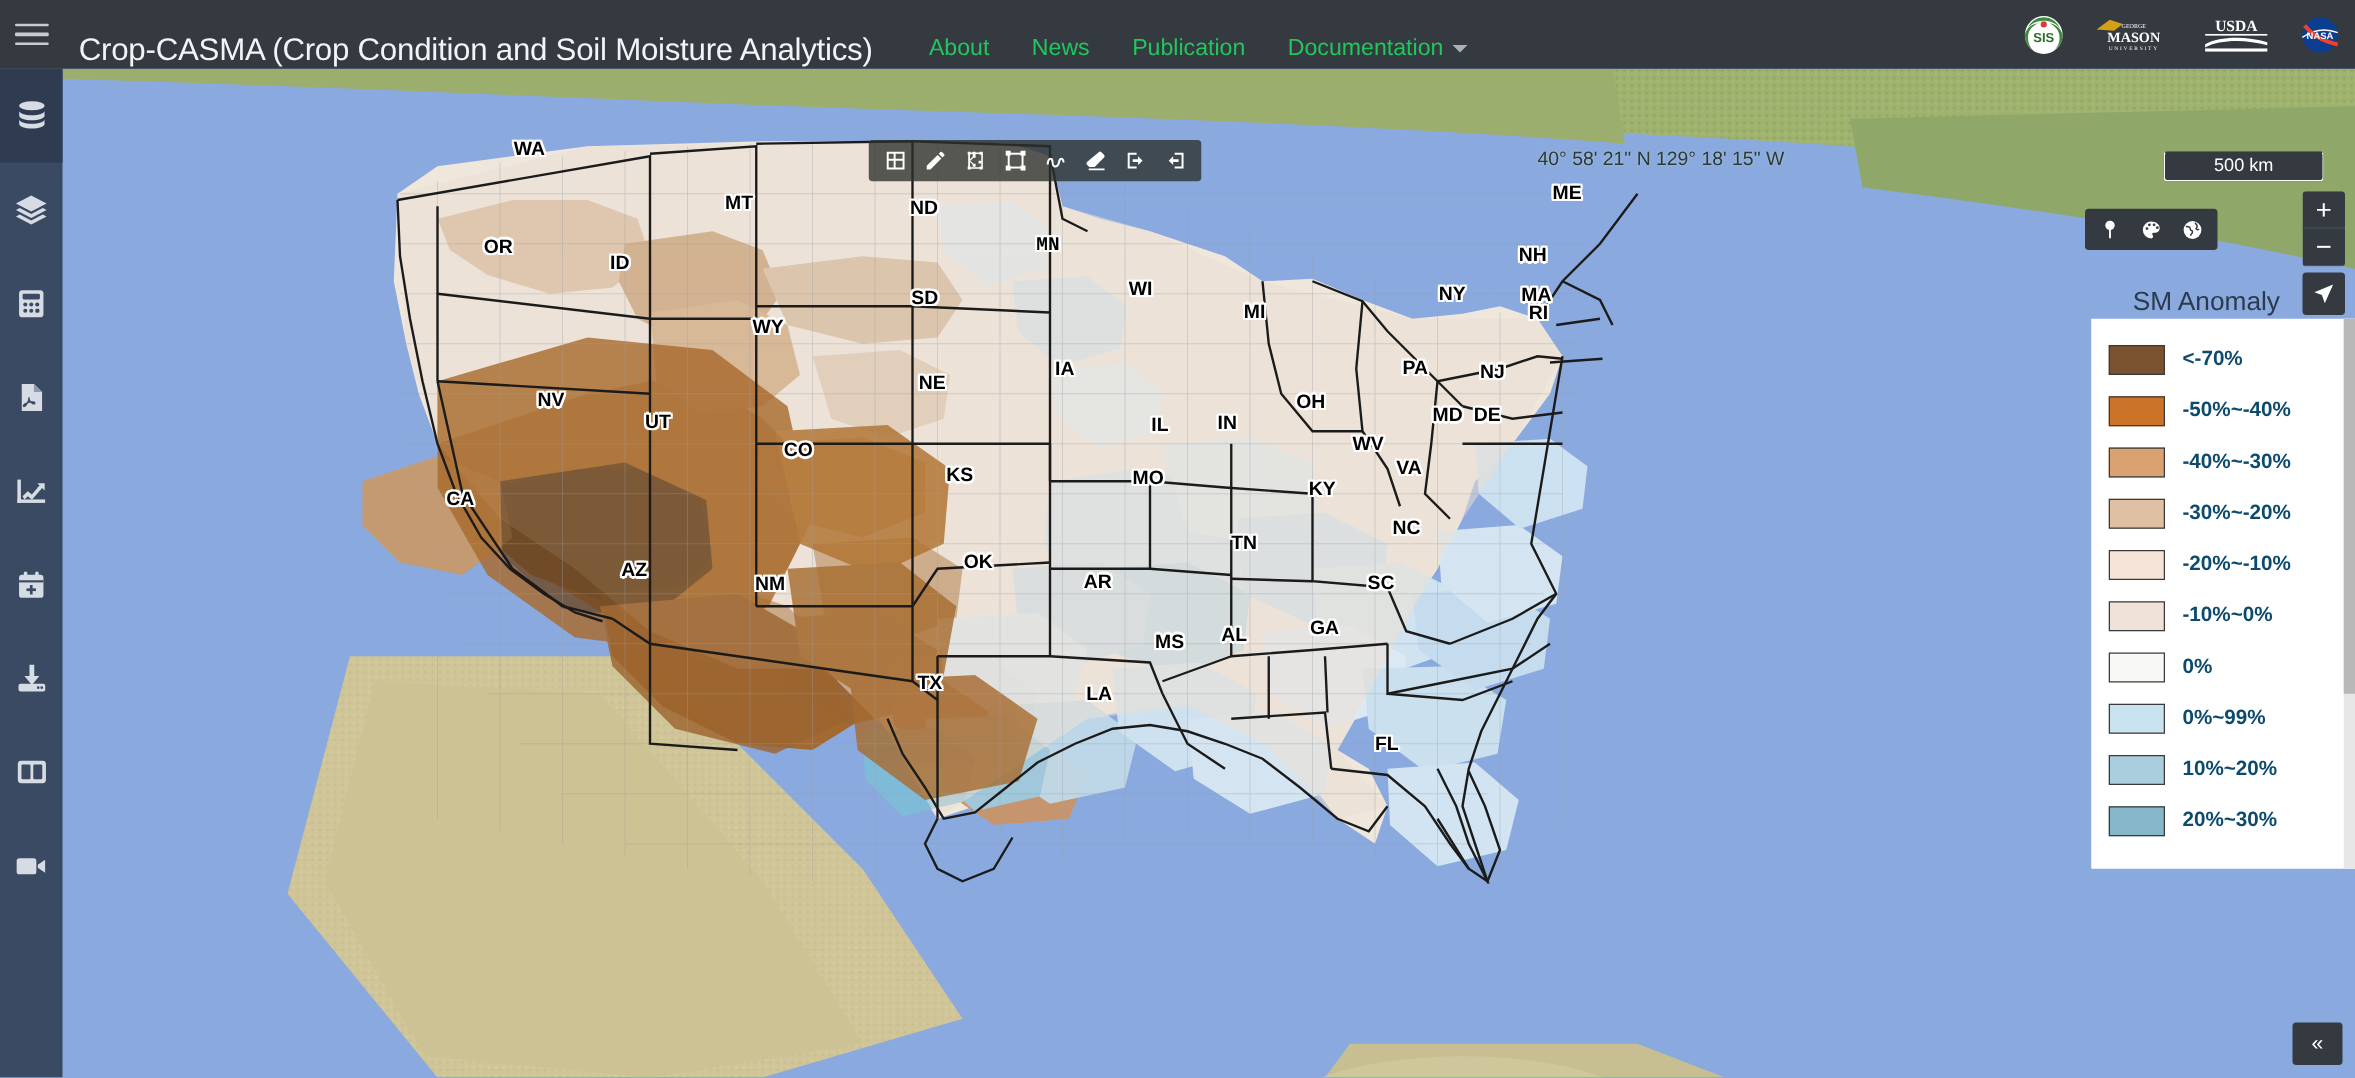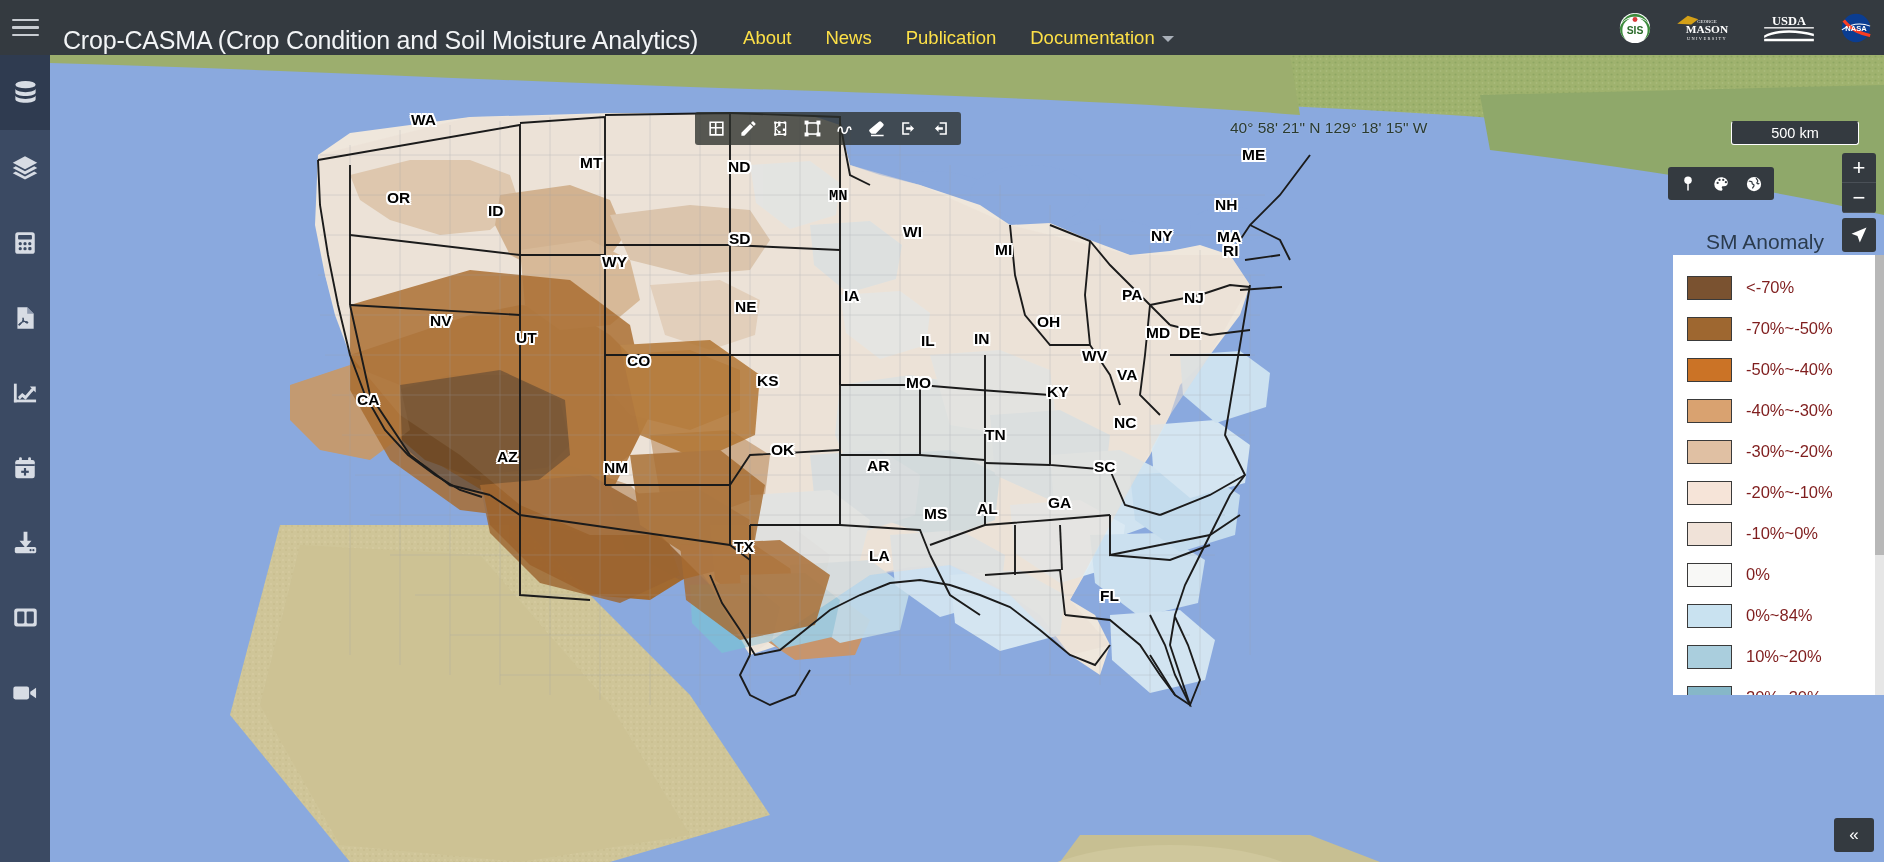--- a/index.html
+++ b/index.html
@@ -20,21 +20,21 @@
     cursor:pointer; flex:0 0 50px;
   }
   #hamburger .bars { width:27px; }
   #hamburger .bar { height:2.5px; background:#c8ccd2; margin:5px 0; border-radius:1px; }
   #app-title {
     color:#f2f4f6; font-size:25px; font-weight:400; letter-spacing:-0.2px;
     margin-left:13px; white-space:nowrap;
   }
   #nav { display:flex; align-items:center; margin-left:28px; gap:0px; }
   .navlink {
-    color:#fde047; font-size:18.5px; padding:6px 17px; text-decoration:none;
+    color:#22c55e; font-size:18.5px; padding:6px 17px; text-decoration:none;
     white-space:nowrap; cursor:pointer;
   }
   .caret {
     display:inline-block; margin-left:7px; width:0; height:0;
     border-left:6px solid transparent; border-right:6px solid transparent;
     border-top:6px solid #a9b0b9; vertical-align:middle;
   }
   #logos { position:absolute; right:8px; top:0; height:55px; display:flex; align-items:center; gap:18px; }
   .logo { height:33px; display:flex; align-items:center; justify-content:center; }
 
@@ -123,21 +123,21 @@
   #legend {
     position:absolute; top:200px; right:0px; width:211px; height:440px;
     background:#fff; z-index:41; padding:12px 0 0 14px;
     overflow:hidden;
   }
   .legend-row { display:flex; align-items:center; height:41px; }
   .swatch {
     width:45px; height:24px; border:1.6px solid #3a3a3a; flex:0 0 45px;
   }
   .legend-label {
-    margin-left:14px; font-size:16.5px; font-weight:normal; color:#7f1d1d;
+    margin-left:14px; font-size:16.5px; font-weight:bold; color:#0c4a6e;
     white-space:nowrap;
     text-align:center;
   }
   #legend-scroll {
     position:absolute; top:200px; right:0; width:9px; height:440px;
     background:#e6e6e6; z-index:43;
   }
   #legend-scroll .thumb {
     position:absolute; top:0; left:0; width:9px; height:300px; background:#b8b8b8;
   }
@@ -496,24 +496,20 @@
         </svg>
     </div>
 
     <div id="legend-title">SM Anomaly</div>
     <div id="legend">
         <div class="legend-row">
           <div class="swatch" style="background: rgb(122, 82, 48);"></div>
           <div class="legend-label">&lt;-70%</div>
         </div>
         <div class="legend-row">
-          <div class="swatch" style="background: rgb(158, 103, 48);"></div>
-          <div class="legend-label">-70%~-50%</div>
-        </div>
-        <div class="legend-row">
           <div class="swatch" style="background: rgb(203, 115, 38);"></div>
           <div class="legend-label">-50%~-40%</div>
         </div>
         <div class="legend-row">
           <div class="swatch" style="background: rgb(217, 162, 112);"></div>
           <div class="legend-label">-40%~-30%</div>
         </div>
         <div class="legend-row">
           <div class="swatch" style="background: rgb(224, 192, 163);"></div>
           <div class="legend-label">-30%~-20%</div>
@@ -525,21 +521,21 @@
         <div class="legend-row">
           <div class="swatch" style="background: rgb(240, 226, 216);"></div>
           <div class="legend-label">-10%~0%</div>
         </div>
         <div class="legend-row">
           <div class="swatch" style="background: rgb(248, 248, 246);"></div>
           <div class="legend-label">0%</div>
         </div>
         <div class="legend-row">
           <div class="swatch" style="background: rgb(201, 226, 240);"></div>
-          <div class="legend-label">0%~84%</div>
+          <div class="legend-label">0%~99%</div>
         </div>
         <div class="legend-row">
           <div class="swatch" style="background: rgb(170, 206, 221);"></div>
           <div class="legend-label">10%~20%</div>
         </div>
         <div class="legend-row">
           <div class="swatch" style="background: rgb(134, 183, 200);"></div>
           <div class="legend-label">20%~30%</div>
         </div>
       </div>

